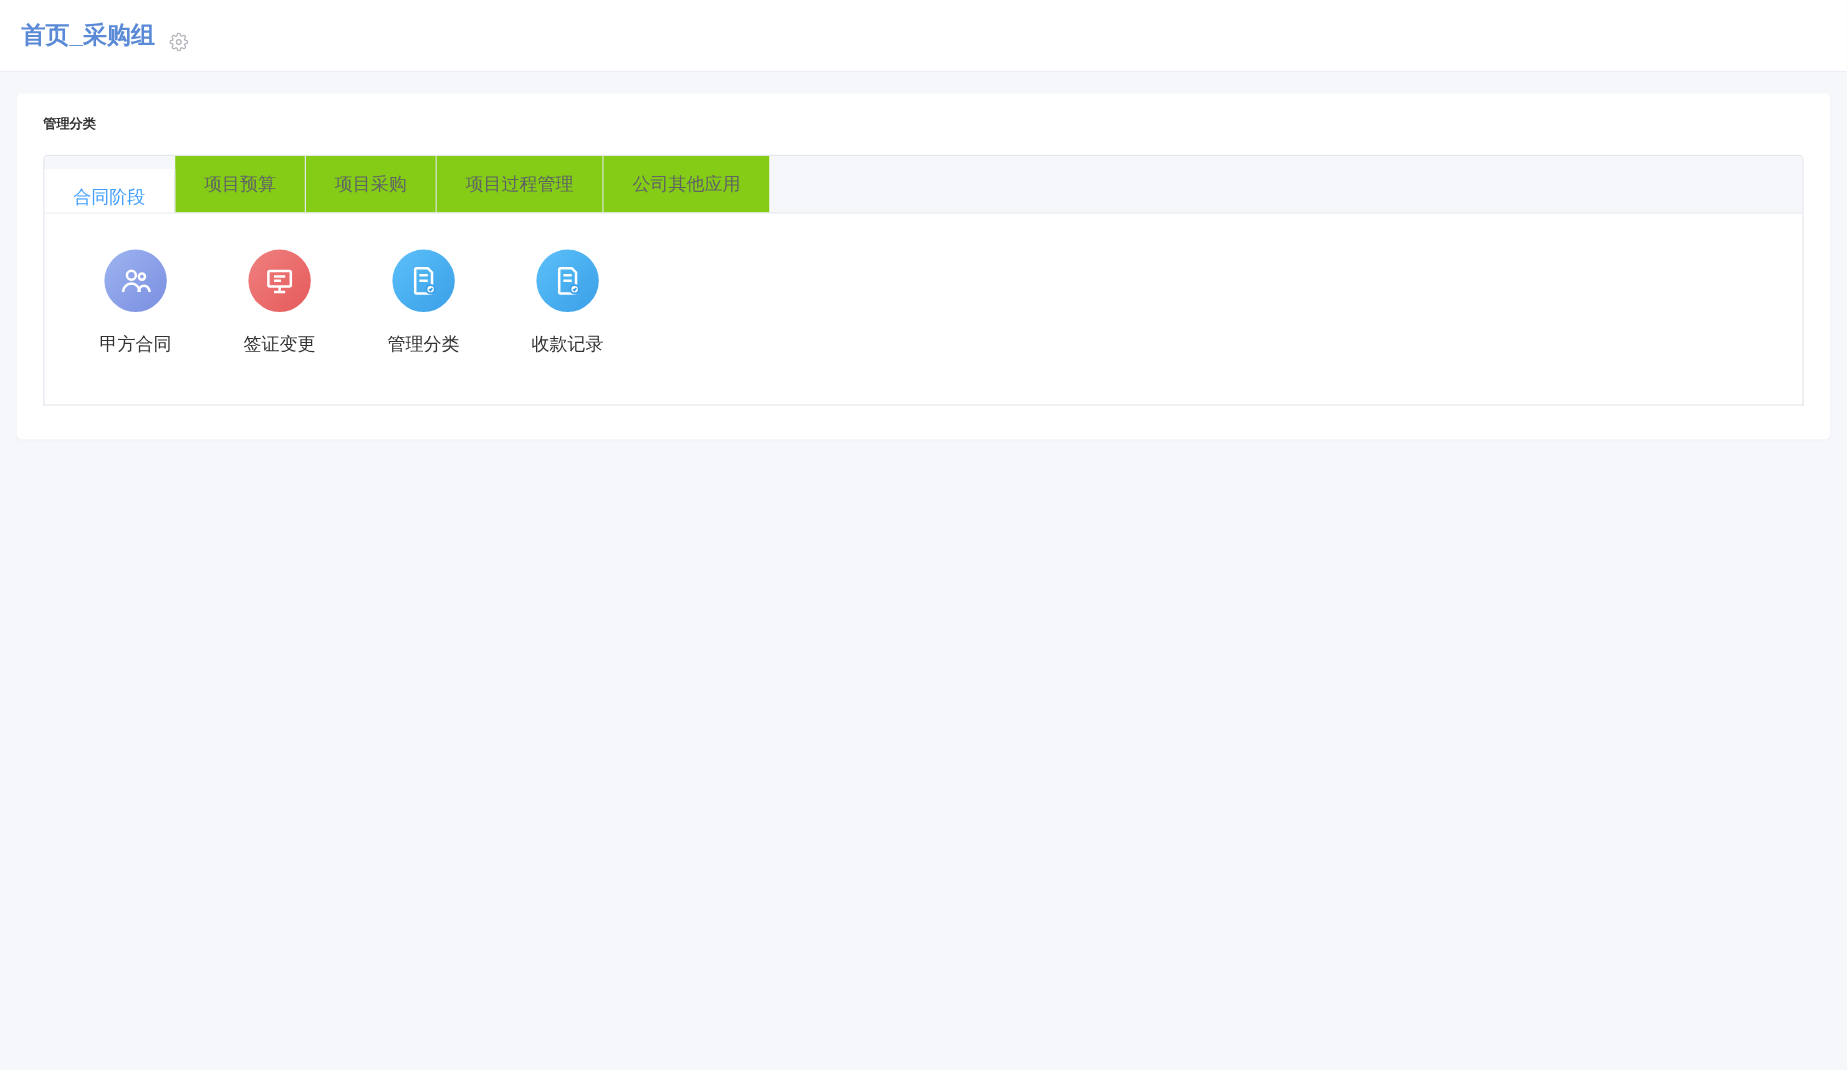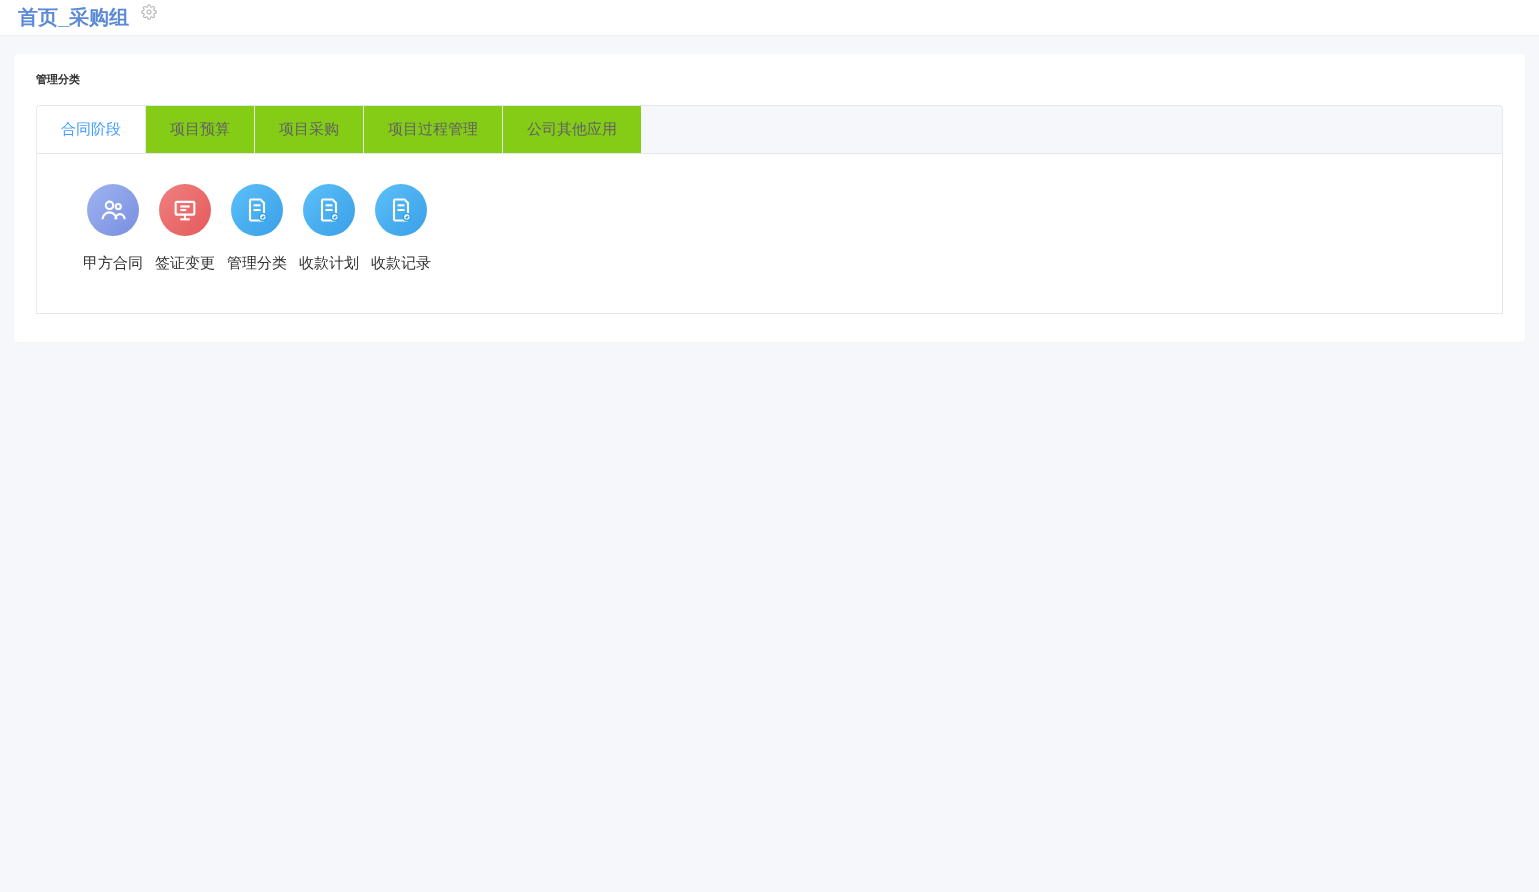--- a/index.html
+++ b/index.html
@@ -10,23 +10,23 @@
     body {
       font-family: -apple-system, BlinkMacSystemFont, "PingFang SC", "Microsoft YaHei", sans-serif;
       background: #f5f7fa;
       color: #303133;
       width: 1539px;
       height: 892px;
       overflow: hidden;
     }
     .header {
       background: #fff;
-      padding: 4px 18px;
+      padding: 16px 18px;
       display: flex;
-      align-items: flex-start;
+      align-items: flex-end;
       gap: 12px;
       border-bottom: 1px solid #ebeef5;
     }
     .page-title {
       font-size: 20px;
       font-weight: 600;
       color: #5a8ad6;
     }
     .gear-icon {
       color: #b0b3b8;
@@ -65,28 +65,29 @@
       white-space: nowrap;
     }
     .tab:last-child {
       border-right: none;
     }
     .tab.active {
       background: #fff;
       color: #409eff;
       border-bottom: 1px solid #fff;
       position: relative;
-      top: 1px;
+      top: 12px;
       margin-top: -1px;
     }
     .tab-content {
       border: 1px solid #e4e7ed;
       border-top: none;
       padding: 30px 40px 40px;
       display: flex;
+      gap: 48px;
     }
     .app-item {
       display: flex;
       flex-direction: column;
       align-items: center;
       gap: 18px;
       cursor: pointer;
       width: 72px;
     }
     .app-icon {
@@ -170,32 +171,20 @@
             <path d="M7 3h8l3 3v14a1 1 0 0 1-1 1H7a1 1 0 0 1-1-1V4a1 1 0 0 1 1-1z"></path>
             <line x1="9" y1="8" x2="15" y2="8"></line>
             <line x1="9" y1="12" x2="15" y2="12"></line>
             <circle cx="17" cy="18" r="3" fill="#fff" stroke="#3a9fe8" stroke-width="1.4"></circle>
             <path d="M16 18l.8.8L18.2 17.2" stroke="#3a9fe8" stroke-width="1.4"></path>
           </svg>
         </div>
         <span class="app-label">管理分类</span>
       </div>
 
-      <div class="app-item">
-        <div class="app-icon icon-blue">
-          <svg width="28" height="28" viewBox="0 0 24 24" fill="none" stroke="#fff" stroke-width="1.8">
-            <path d="M7 3h8l3 3v14a1 1 0 0 1-1 1H7a1 1 0 0 1-1-1V4a1 1 0 0 1 1-1z"></path>
-            <line x1="9" y1="8" x2="15" y2="8"></line>
-            <line x1="9" y1="12" x2="15" y2="12"></line>
-            <circle cx="17" cy="18" r="3" fill="#fff" stroke="#3a9fe8" stroke-width="1.4"></circle>
-            <path d="M16 18l.8.8L18.2 17.2" stroke="#3a9fe8" stroke-width="1.4"></path>
-          </svg>
-        </div>
-        <span class="app-label">收款计划</span>
-      </div>
 
       <div class="app-item">
         <div class="app-icon icon-blue">
           <svg width="28" height="28" viewBox="0 0 24 24" fill="none" stroke="#fff" stroke-width="1.8">
             <path d="M7 3h8l3 3v14a1 1 0 0 1-1 1H7a1 1 0 0 1-1-1V4a1 1 0 0 1 1-1z"></path>
             <line x1="9" y1="8" x2="15" y2="8"></line>
             <line x1="9" y1="12" x2="15" y2="12"></line>
             <circle cx="17" cy="18" r="3" fill="#fff" stroke="#3a9fe8" stroke-width="1.4"></circle>
             <path d="M16 18l.8.8L18.2 17.2" stroke="#3a9fe8" stroke-width="1.4"></path>
           </svg>

